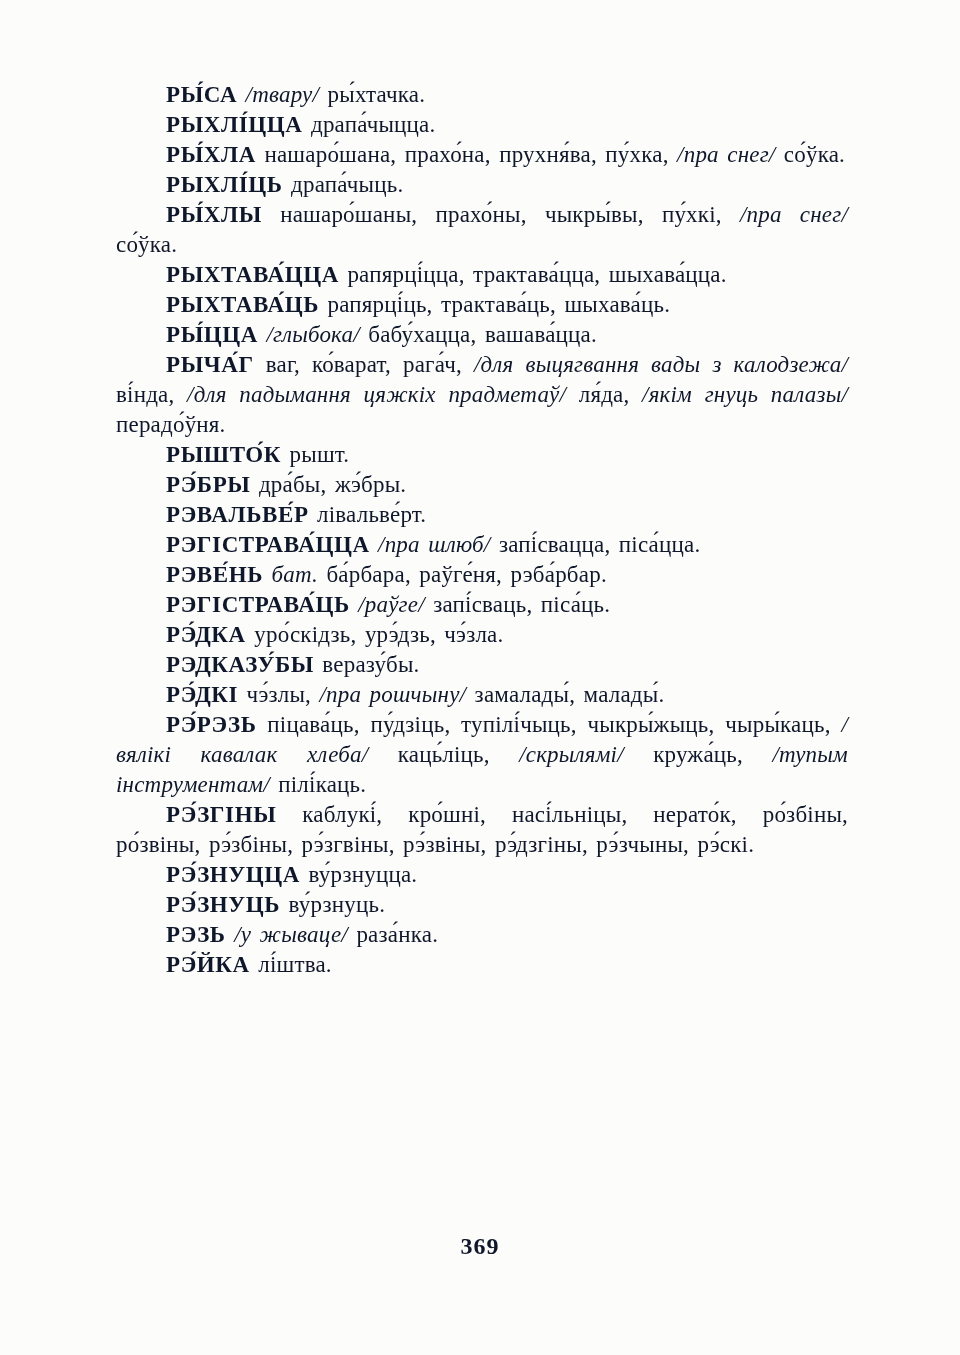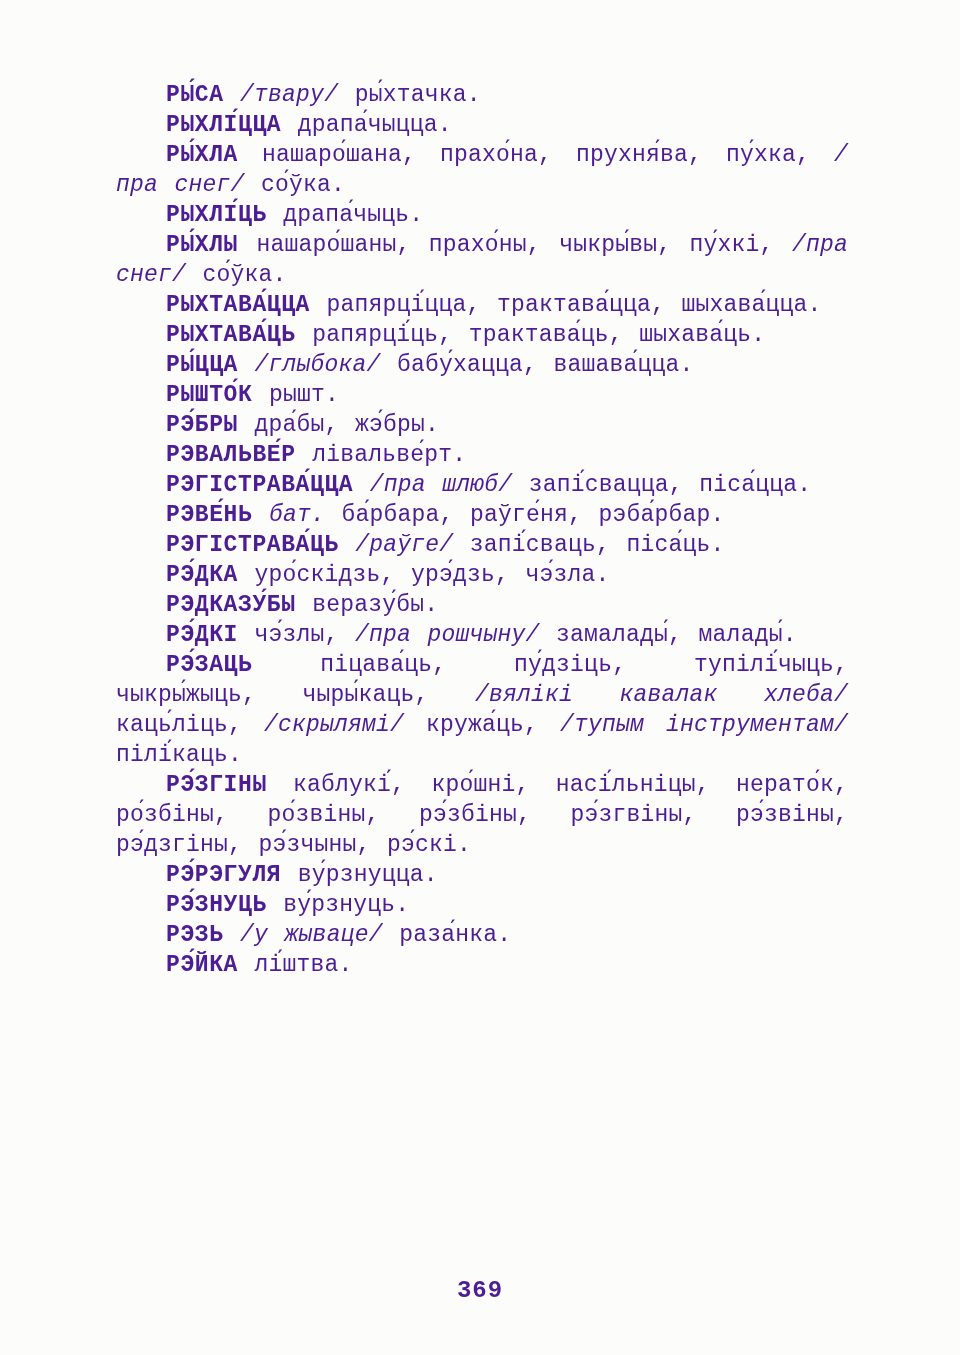--- a/index.html
+++ b/index.html
@@ -48,46 +48,46 @@
   }
   .pageno {
     position: absolute;
     top: 1233px;
     left: 0;
     width: 960px;
     text-align: center;
     font-size: 24px;
     font-weight: bold;
     letter-spacing: 1px;
-    margin-top: 44px;
   }
 </style>
 </head>
 <body>
 
-<div class="page" style="background: rgb(252, 252, 251); color: #4c1d95; font-family: Liberation Mono, monospace;">
+<div class="page" style="background: rgb(252, 252, 251); color: #0f172a;">
   <div class="entries">
       <p class="entry"><span class="hw">РЫ́СА</span><span class="i"> /твару/</span><span class="n"> ры́хтачка.</span></p>
       <p class="entry"><span class="hw">РЫХЛІ́ЦЦА</span><span class="n"> драпа́чыцца.</span></p>
       <p class="entry"><span class="hw">РЫ́ХЛА</span><span class="n"> нашаро́шана, прахо́на, прухня́ва, пу́хка,</span><span class="i"> /пра снег/</span><span class="n"> со́ўка.</span></p>
       <p class="entry"><span class="hw">РЫХЛІ́ЦЬ</span><span class="n"> драпа́чыць.</span></p>
       <p class="entry"><span class="hw">РЫ́ХЛЫ</span><span class="n"> нашаро́шаны, прахо́ны, чыкры́вы, пу́хкі,</span><span class="i"> /пра снег/</span><span class="n"> со́ўка.</span></p>
       <p class="entry"><span class="hw">РЫХТАВА́ЦЦА</span><span class="n"> рапярці́цца, трактава́цца, шыхава́цца.</span></p>
       <p class="entry"><span class="hw">РЫХТАВА́ЦЬ</span><span class="n"> рапярці́ць, трактава́ць, шыхава́ць.</span></p>
       <p class="entry"><span class="hw">РЫ́ЦЦА</span><span class="i"> /глыбока/</span><span class="n"> бабу́хацца, вашава́цца.</span></p>
+      <p class="entry"><span class="hw">РЫЧА́Г</span><span class="n"> ваг, ко́варат, рага́ч,</span><span class="i"> /для выцягвання вады з калодзежа/</span><span class="n"> ві́нда,</span><span class="i"> /для падымання цяжкіх прадметаў/</span><span class="n"> ля́да,</span><span class="i"> /якім гнуць палазы/</span><span class="n"> перадо́ўня.</span></p>
       <p class="entry"><span class="hw">РЫШТО́К</span><span class="n"> рышт.</span></p>
       <p class="entry"><span class="hw">РЭ́БРЫ</span><span class="n"> дра́бы, жэ́бры.</span></p>
       <p class="entry"><span class="hw">РЭВАЛЬВЕ́Р</span><span class="n"> лівальве́рт.</span></p>
       <p class="entry"><span class="hw">РЭГІСТРАВА́ЦЦА</span><span class="i"> /пра шлюб/</span><span class="n"> запі́свацца, піса́цца.</span></p>
       <p class="entry"><span class="hw">РЭВЕ́НЬ</span><span class="i"> бат.</span><span class="n"> ба́рбара, раўге́ня, рэба́рбар.</span></p>
       <p class="entry"><span class="hw">РЭГІСТРАВА́ЦЬ</span><span class="i"> /раўге/</span><span class="n"> запі́сваць, піса́ць.</span></p>
       <p class="entry"><span class="hw">РЭ́ДКА</span><span class="n"> уро́скідзь, урэ́дзь, чэ́зла.</span></p>
       <p class="entry"><span class="hw">РЭДКАЗУ́БЫ</span><span class="n"> веразу́бы.</span></p>
       <p class="entry"><span class="hw">РЭ́ДКІ</span><span class="n"> чэ́злы,</span><span class="i"> /пра рошчыну/</span><span class="n"> замалады́, малады́.</span></p>
-      <p class="entry"><span class="hw">РЭ́ЗАЦЬ</span><span class="n"> піцава́ць, пу́дзіць, тупілі́чыць, чыкры́жыць, чыры́каць,</span><span class="i"> /вялікі кавалак хлеба/</span><span class="n"> каць́ліць,</span><span class="i"> /скрылямі/</span><span class="n"> кружа́ць,</span><span class="i"> /тупым інструментам/</span><span class="n"> пілі́каць.</span></p>
+      <p class="entry"><span class="hw">РЭ́РЭЗЬ</span><span class="n"> піцава́ць, пу́дзіць, тупілі́чыць, чыкры́жыць, чыры́каць,</span><span class="i"> /вялікі кавалак хлеба/</span><span class="n"> каць́ліць,</span><span class="i"> /скрылямі/</span><span class="n"> кружа́ць,</span><span class="i"> /тупым інструментам/</span><span class="n"> пілі́каць.</span></p>
       <p class="entry"><span class="hw">РЭ́ЗГІНЫ</span><span class="n"> каблукі́, кро́шні, насі́льніцы, нерато́к, ро́збіны, ро́звіны, рэ́збіны, рэ́згвіны, рэ́звіны, рэ́дзгіны, рэ́зчыны, рэ́скі.</span></p>
-      <p class="entry"><span class="hw">РЭ́РЭГУЛЯ</span><span class="n"> ву́рзнуцца.</span></p>
+      <p class="entry"><span class="hw">РЭ́ЗНУЦЦА</span><span class="n"> ву́рзнуцца.</span></p>
       <p class="entry"><span class="hw">РЭ́ЗНУЦЬ</span><span class="n"> ву́рзнуць.</span></p>
       <p class="entry"><span class="hw">РЭЗЬ</span><span class="i"> /у жываце/</span><span class="n"> раза́нка.</span></p>
       <p class="entry"><span class="hw">РЭ́ЙКА</span><span class="n"> лі́штва.</span></p>
     </div>
   <div class="pageno">369</div>
 </div>
 
 </body></html>

